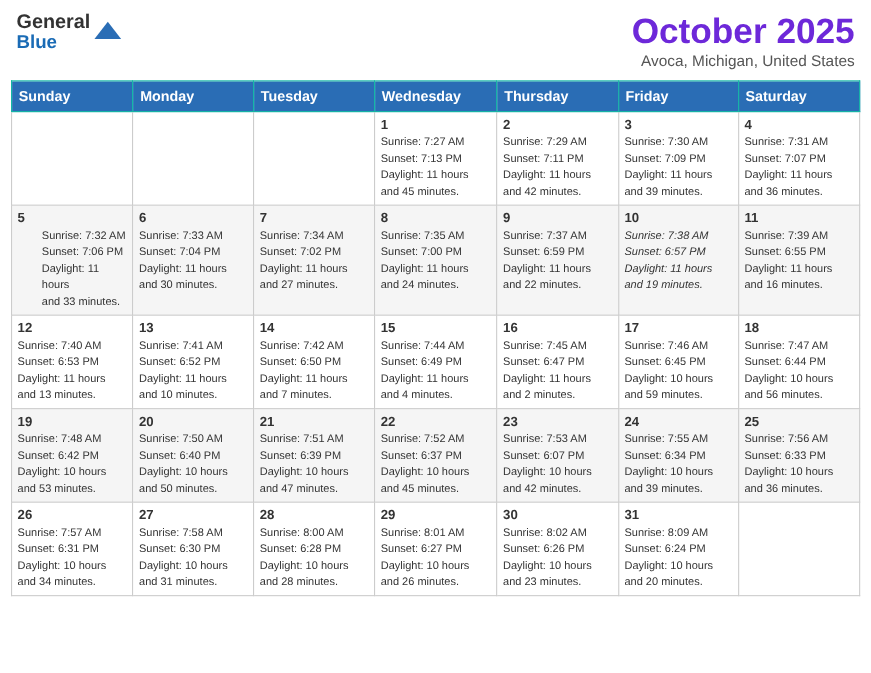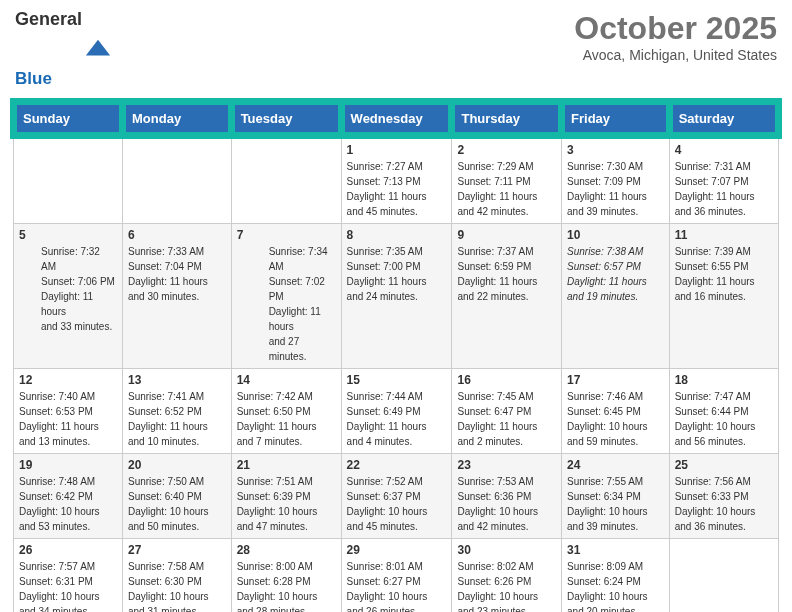--- a/index.html
+++ b/index.html
@@ -18,21 +18,20 @@
       padding: 0 5px;
     }
     .logo {
       display: flex;
       align-items: center;
     }
     .logo-text {
       display: flex;
       flex-direction: column;
       line-height: 1.1;
-      gap: 40px;
     }
     .logo-general {
       font-size: 18px;
       font-weight: bold;
       color: #333;
     }
     .logo-blue {
       font-size: 17px;
       font-weight: bold;
       color: #1a6bb5;
@@ -41,39 +40,39 @@
       width: 28px;
       height: 28px;
       margin-left: 2px;
     }
     .title-block {
       text-align: right;
     }
     .month-title {
       font-size: 32px;
       font-weight: bold;
-      color: #737373;
+      color: #6d28d9;
     }
     .location {
       font-size: 14px;
       color: #555;
     }
     .calendar {
       width: 100%;
       border-collapse: collapse;
       border: 1px solid #ccc;
     }
     .calendar th {
       background-color: #2a6db5;
       color: #fff;
       text-align: left;
       padding: 6px 6px;
       font-size: 13px;
       font-weight: bold;
-      border: 7px solid #14b8a6;
+      border: 1px solid #14b8a6;
     }
     .calendar td {
       vertical-align: top;
       padding: 4px 5px;
       border: 1px solid #ccc;
       width: 113px;
       min-height: 80px;
       font-size: 10.5px;
       color: #333;
       background: #fff;
@@ -171,21 +170,21 @@
         </td>
         <td>
           <span class="day-num">6</span>
           <div class="day-info" style="white-space: pre-line;">Sunrise: 7:33 AM
 Sunset: 7:04 PM
 Daylight: 11 hours
 and 30 minutes.</div>
         </td>
         <td>
           <span class="day-num">7</span>
-          <div class="day-info" style="white-space: pre-line; margin-left: 32px;">Sunrise: 7:34 AM
+          <div class="day-info" style="white-space: pre-line;">Sunrise: 7:34 AM
 Sunset: 7:02 PM
 Daylight: 11 hours
 and 27 minutes.</div>
         </td>
         <td>
           <span class="day-num">8</span>
           <div class="day-info" style="white-space: pre-line;">Sunrise: 7:35 AM
 Sunset: 7:00 PM
 Daylight: 11 hours
 and 24 minutes.</div>
@@ -288,21 +287,21 @@
         <td>
           <span class="day-num">22</span>
           <div class="day-info" style="white-space: pre-line;">Sunrise: 7:52 AM
 Sunset: 6:37 PM
 Daylight: 10 hours
 and 45 minutes.</div>
         </td>
         <td>
           <span class="day-num">23</span>
           <div class="day-info" style="white-space: pre-line;">Sunrise: 7:53 AM
-Sunset: 6:36 PM
+Sunset: 6:07 PM
 Daylight: 10 hours
 and 42 minutes.</div>
         </td>
         <td>
           <span class="day-num">24</span>
           <div class="day-info" style="white-space: pre-line;">Sunrise: 7:55 AM
 Sunset: 6:34 PM
 Daylight: 10 hours
 and 39 minutes.</div>
         </td>

